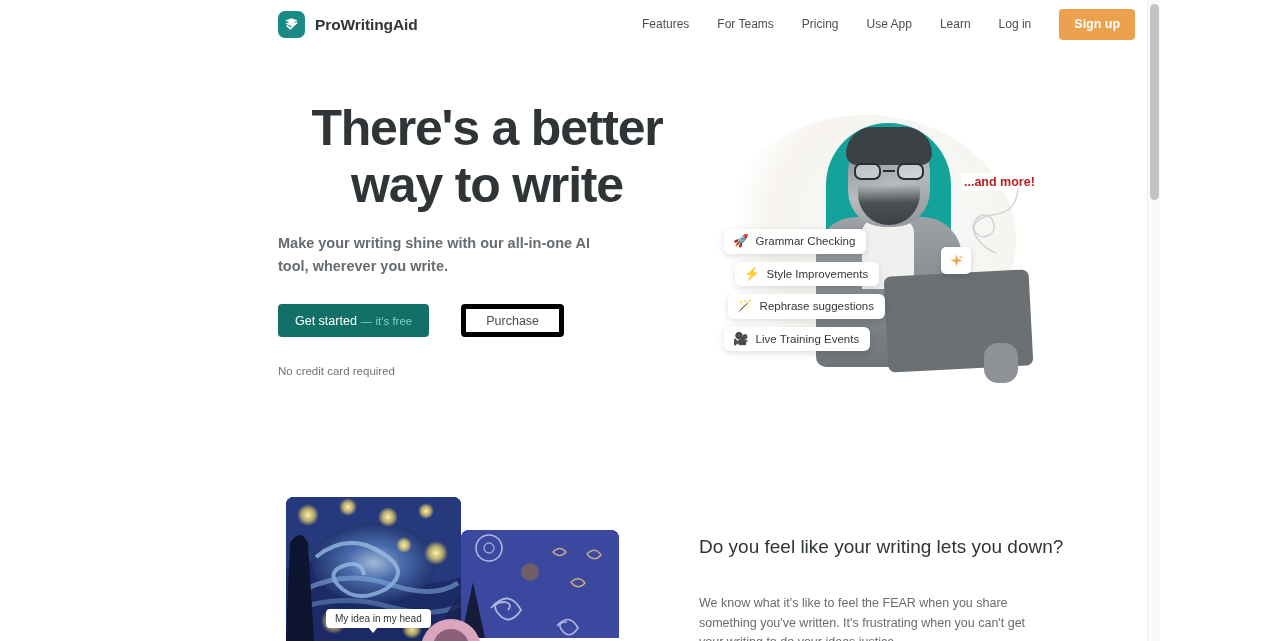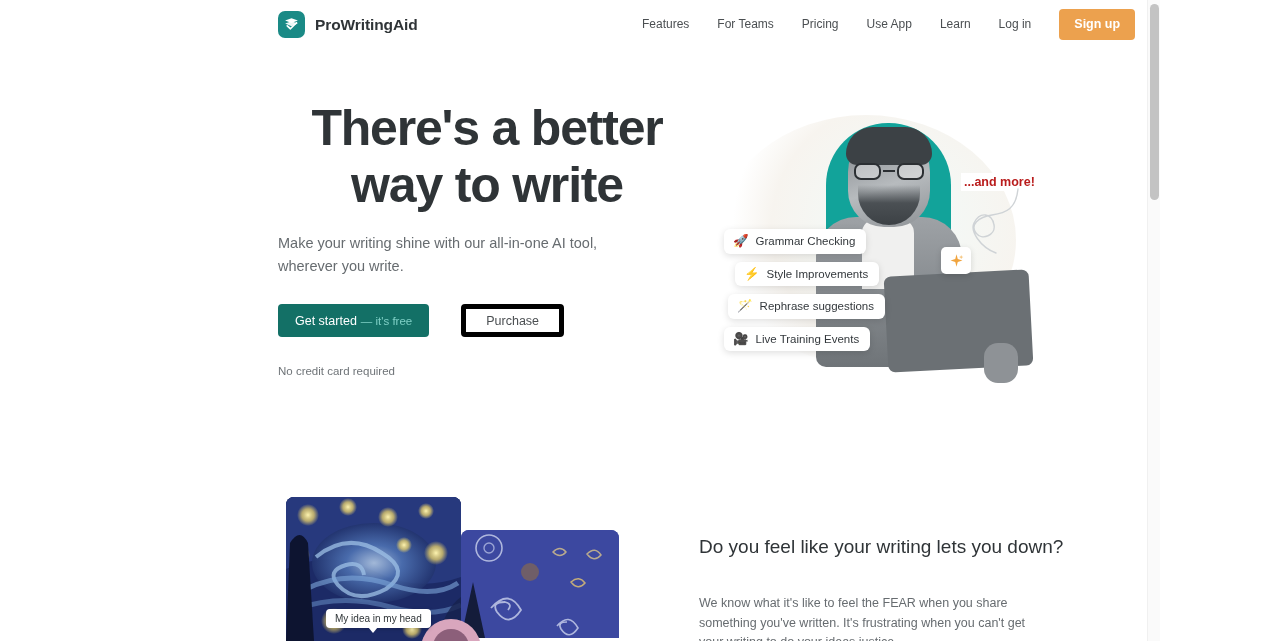--- a/index.html
+++ b/index.html
@@ -69,21 +69,21 @@
     position: absolute; left: 241px; top: 100px;
     width: 420px;
     font-size: 50px; line-height: 57px;
     font-weight: bold; color: #2f3437;
     letter-spacing: -1.2px;
     text-align: center;
   }
   .hero-sub {
     position: absolute; left: 242px; top: 232px;
     width: 330px;
-    font-size: 14.5px; line-height: 23px; color: #676c70;
+    font-size: 14.5px; line-height: 23px; color: #676c70; font-weight: bold;
   }
   .cta-row {
     position: absolute; left: 242px; top: 304px;
     display: flex; align-items: center; gap: 32px;
   }
   .btn-primary {
     background: #137066; color: #ffffff;
     border: none; border-radius: 4px;
     height: 33px; padding: 0 17px;
     font-size: 12.5px; cursor: pointer;

